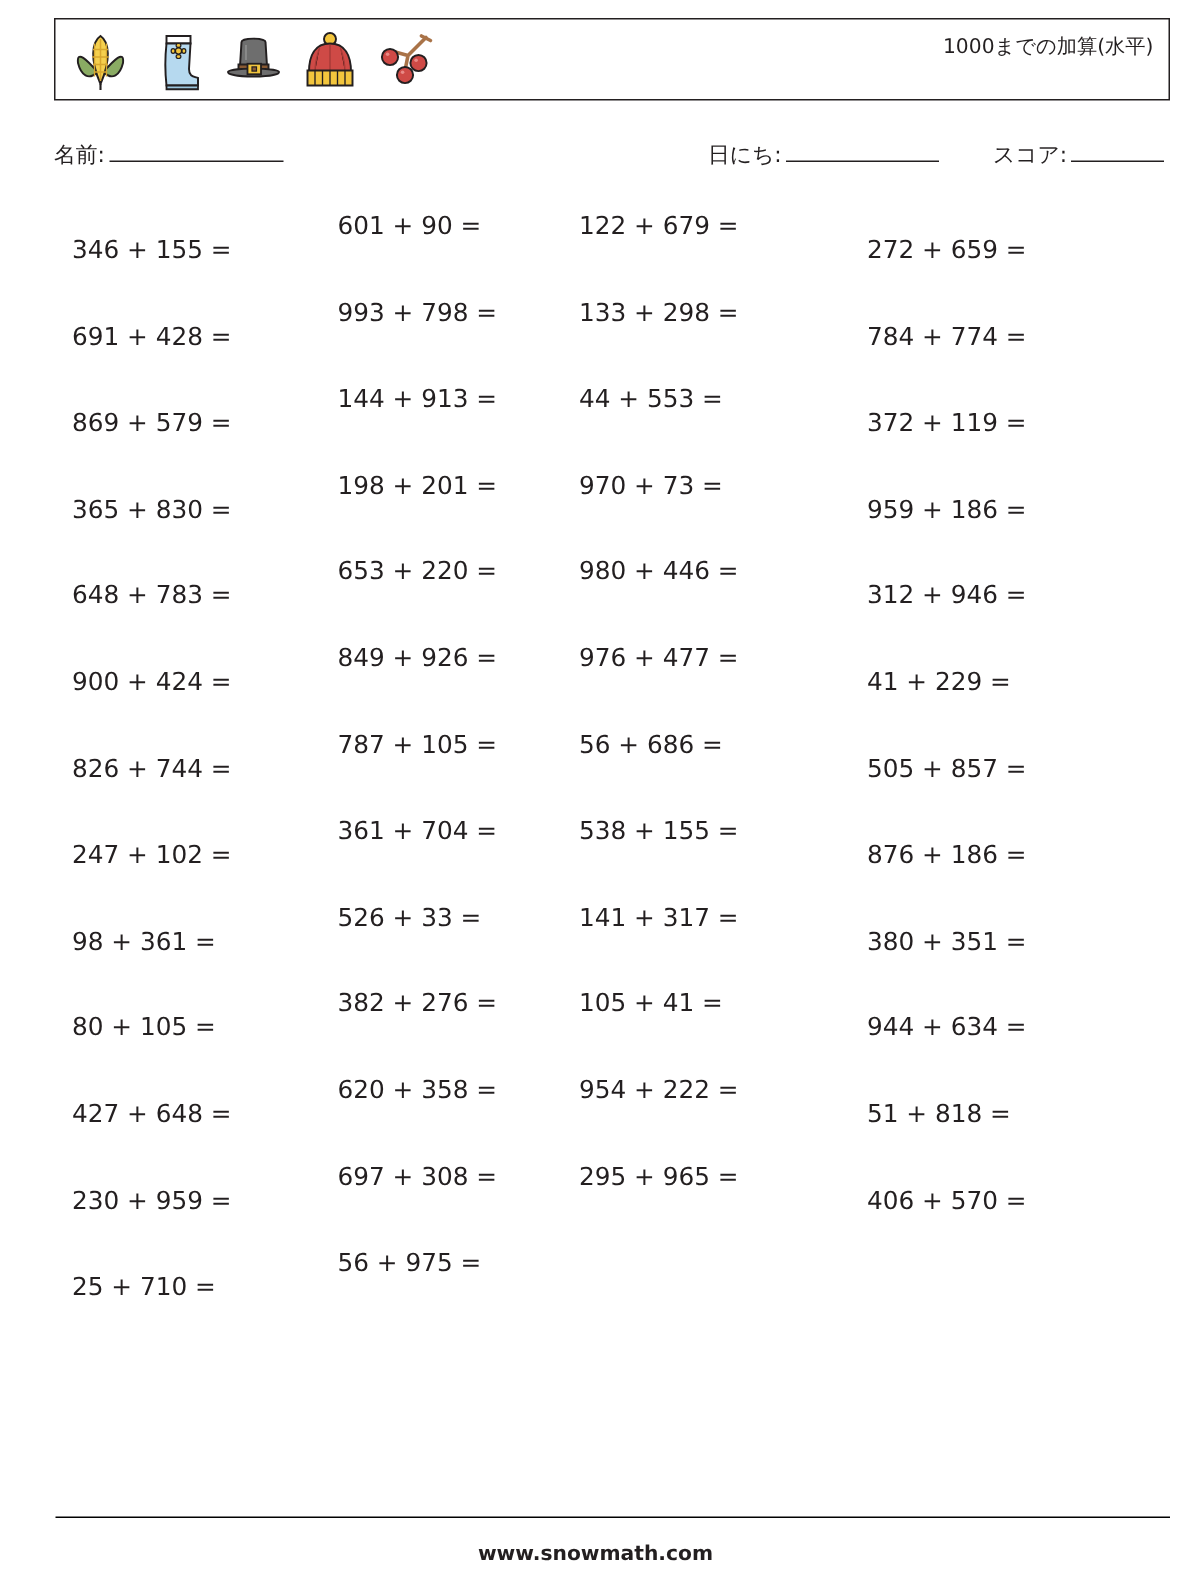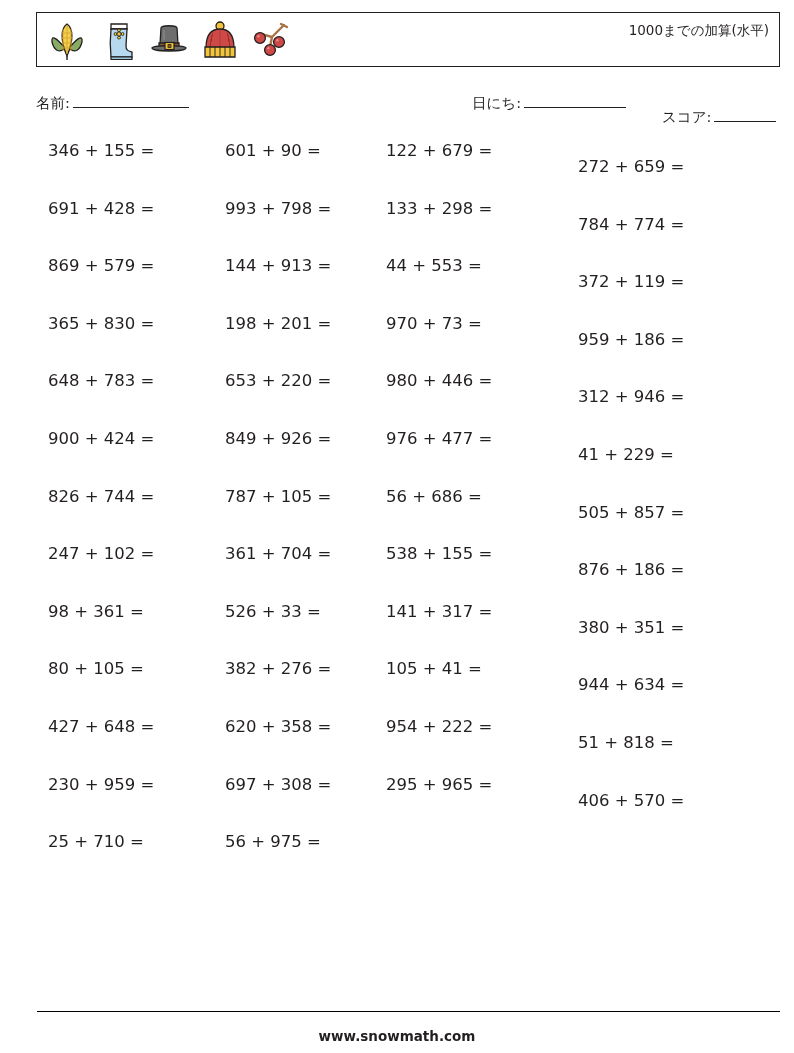--- a/index.html
+++ b/index.html
@@ -70,21 +70,21 @@
   .info-label { margin-right: 3px; }
   .info-blank {
     display: inline-block;
     border-bottom: 1.5px solid #231f20;
     height: 13px;
   }
   #field-name  { left: 36px;  top: 2px; }
   #field-name  .info-blank { width: 116px; }
   #field-date  { left: 472px; top: 2px; }
   #field-date  .info-blank { width: 102px; }
-  #field-score { left: 662px; top: 16px; }
+  #field-score { left: 662px; top: 2px; }
   #field-score .info-blank { width: 62px; }
 
   
   #problems {
     position: absolute;
     left: 0;
     top: 132px;
     width: 794px;
   }
   .prob-row {
@@ -92,21 +92,21 @@
     height: 57.6px;
   }
   .problem {
     position: absolute;
     top: 9px;
     font-size: 16.5px;
     white-space: nowrap;
     color: #231f20;
     font-family: "DejaVu Sans", sans-serif;
   }
-  .problem.c0 { left: 48px; }
+  .problem.c0 { left: 48px; margin-top: 16px; }
   .problem.c1 { left: 225px; }
   .problem.c2 { left: 386px; }
   .problem.c3 { left: 578px; margin-top: 16px; }
 
   
   #footer-rule {
     position: absolute;
     left: 37px;
     top: 1011px;
     width: 743px;

